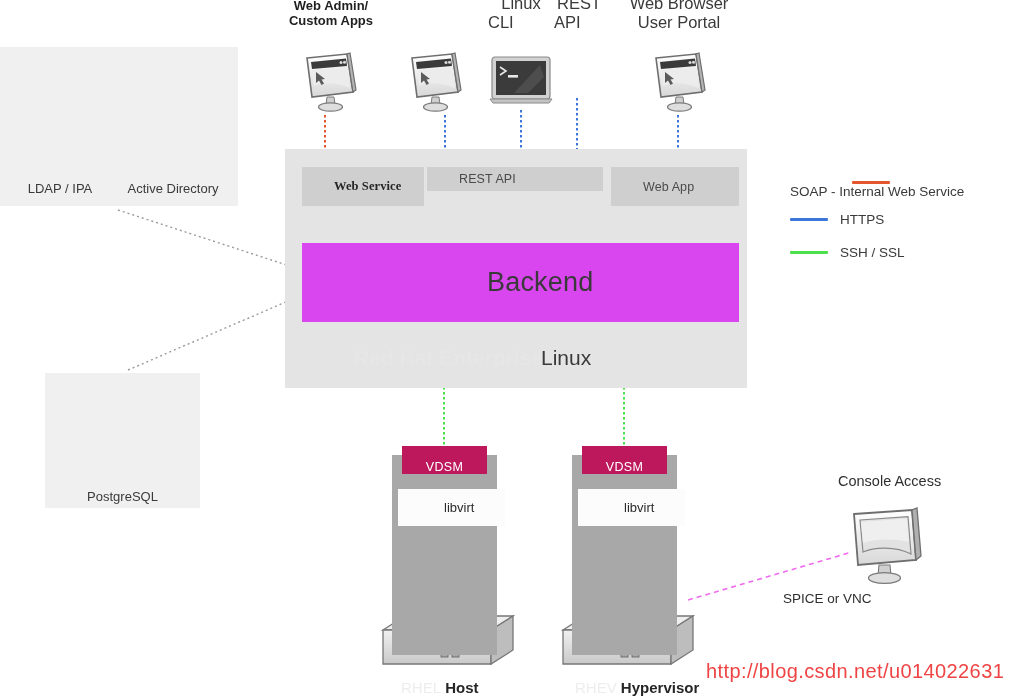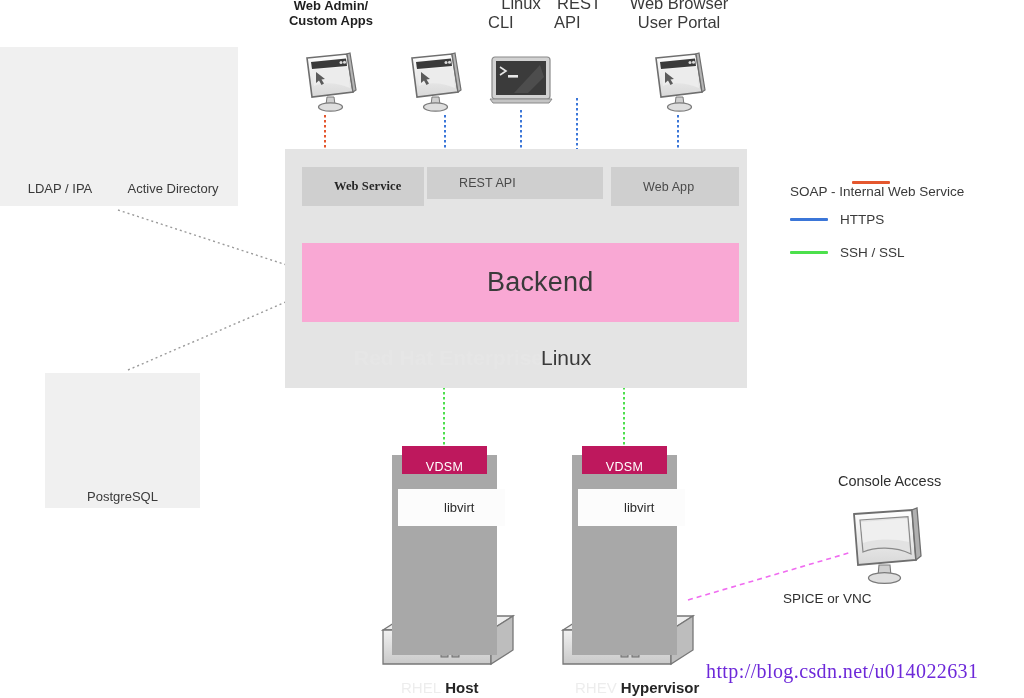--- a/index.html
+++ b/index.html
@@ -14,21 +14,21 @@
   
   .client-label{font-size:13px;font-weight:bold;color:#1f1f1f;}
   .client-label.plain{font-weight:normal;font-size:16.5px;color:#3a3a3a;}
 
   
   .panel-grey{position:absolute;background:#f0f0f0;}
   .main-stack{position:absolute;background:#e4e4e4;}
   .svc-box{position:absolute;background:#cfcfcf;display:flex;align-items:center;}
   .svc-label{font-size:12.5px;color:#4a4a4a;letter-spacing:.1px;}
   .svc-label.dark{color:#262626;font-weight:bold;}
-  .backend-box{position:absolute;background:#f9a8d4;display:flex;align-items:center;}
+  .backend-box{position:absolute;background:#d946ef;display:flex;align-items:center;}
   .backend-text{font-size:27px;color:#3a3a3a;letter-spacing:.2px;}
   .linux-text{position:absolute;font-size:21px;color:#3a3a3a;}
   .rhel-ghost{position:absolute;font-size:21px;color:#e6e6e6;white-space:nowrap;}
 
   
   .legend-row{position:absolute;display:flex;align-items:center;}
   .legend-swatch{width:38px;height:3px;border-radius:1px;margin-right:12px;}
   .legend-text{font-size:13.5px;color:#3a3a3a;white-space:nowrap;}
 
   
@@ -37,22 +37,22 @@
   .vdsm-text{font-size:12.5px;color:#ffffff;letter-spacing:.3px;}
   .libvirt-box{position:absolute;background:#fcfcfc;display:flex;align-items:center;}
   .libvirt-text{font-size:13px;color:#2b2b2b;}
   .host-caption{position:absolute;font-size:15px;font-weight:bold;color:#262626;white-space:nowrap;}
   .host-ghost{color:#ededed;font-weight:normal;}
 
   
   .node-caption{position:absolute;font-size:13px;color:#3a3a3a;text-align:center;white-space:nowrap;}
   .console-title{position:absolute;font-size:14.5px;color:#2f2f2f;white-space:nowrap;}
   .spice-text{position:absolute;font-size:13.5px;color:#2f2f2f;white-space:nowrap;}
-  .watermark{position:absolute;font-family:Liberation Serif, serif;
-             font-size:20px;color:#6d28d9;white-space:nowrap;letter-spacing:.4px;}
+  .watermark{position:absolute;font-family:Liberation Sans, sans-serif;
+             font-size:20px;color:#ef4444;white-space:nowrap;letter-spacing:.4px;}
   svg.overlay{position:absolute;left:0;top:0;width:1024px;height:698px;pointer-events:none;}
 </style>
 </head>
 <body>
 
 <svg class="overlay" viewBox="0 0 1024 698">
   <defs>
     <linearGradient id="gMon" x1="0" y1="0" x2="0" y2="1">
       <stop offset="0" stop-color="#ffffff"></stop>
         <stop offset="1" stop-color="#d8d8d8"></stop>
@@ -339,21 +339,21 @@
 
 <div class="panel-grey" style="left:45px;top:373px;width:155px;height:135px;"></div>
 <div class="node-caption" style="left:45px;top:489px;width:155px;">PostgreSQL</div>
 
 <div class="main-stack" style="left:285px;top:149px;width:462px;height:239px;"></div>
 
 <div class="svc-box" style="left:302px;top:167px;width:122px;height:39px;font-family:Liberation Serif, serif;">
   <span style="width:32px;"></span>
   <span class="svc-label dark">Web Service</span>
 </div>
-<div class="svc-box" style="left:427px;top:167px;width:176px;height:32px;">
+<div class="svc-box" style="left:427px;top:167px;width:176px;height:24px;">
   <span style="width:32px;"></span>
   <span class="svc-label">REST API</span>
 </div>
 <div class="svc-box" style="left:611px;top:167px;width:128px;height:39px;">
   <span style="width:32px;"></span>
   <span class="svc-label">Web App</span>
 </div>
 
 <div class="backend-box" style="left:302px;top:243px;width:437px;height:79px;">
   <span style="width:185px;"></span>

